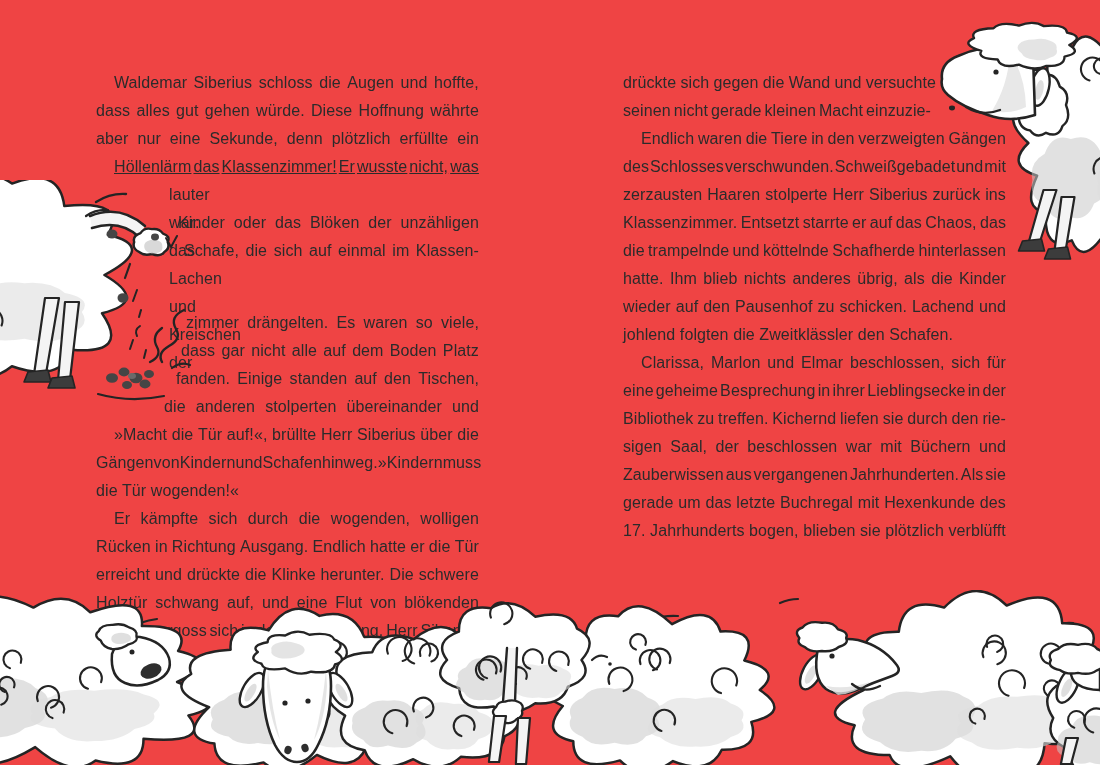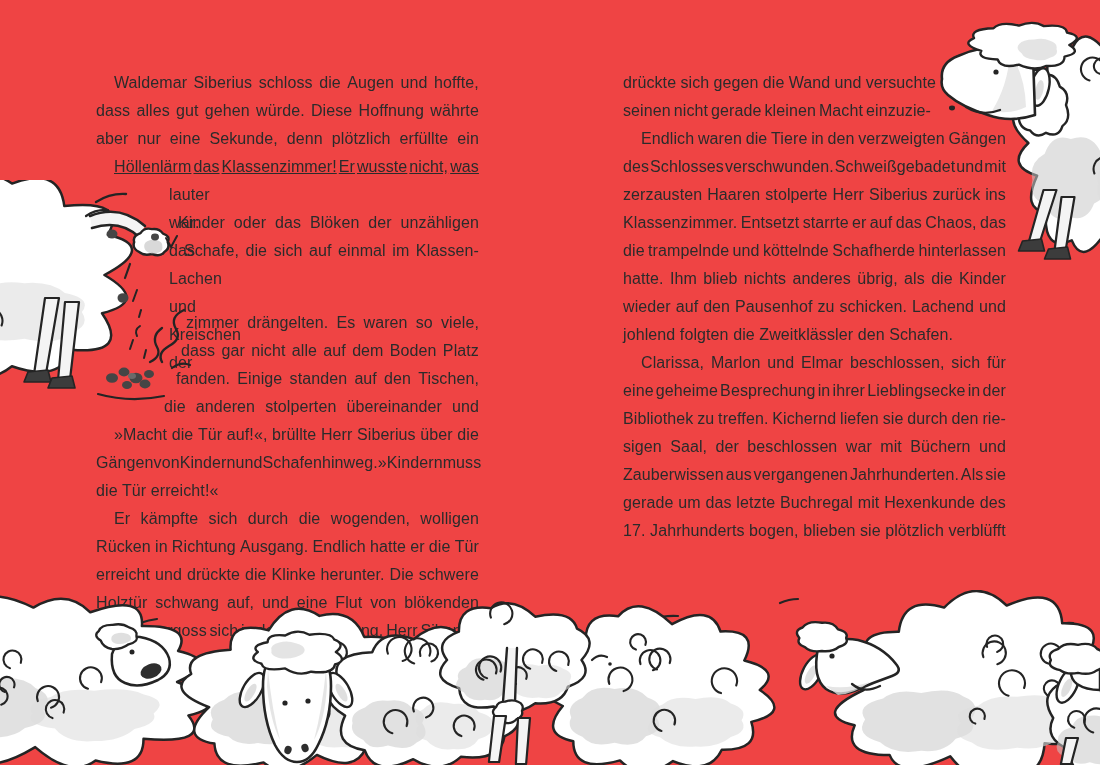--- a/index.html
+++ b/index.html
@@ -32,21 +32,21 @@
       <div class="line just" style="padding-left: 18px; text-decoration: underline;"><span>Höllenlärm</span><span>das</span><span>Klassenzimmer!</span><span>Er</span><span>wusste</span><span>nicht,</span><span>was</span></div>
       <div class="line just" style="padding-left: 73px; flex-direction: column;"><span>lauter</span><span>war:</span><span>das</span><span>Lachen</span><span>und</span><span>Kreischen</span><span>der</span></div>
       <div class="line just" style="padding-left: 82px;"><span>Kinder</span><span>oder</span><span>das</span><span>Blöken</span><span>der</span><span>unzähligen</span></div>
       <div class="line just" style="padding-left: 88px;"><span>Schafe,</span><span>die</span><span>sich</span><span>auf</span><span>einmal</span><span>im</span><span>Klassen-</span></div>
       <div class="line just" style="padding-left: 90px; margin-top: 44px;"><span>zimmer</span><span>drängelten.</span><span>Es</span><span>waren</span><span>so</span><span>viele,</span></div>
       <div class="line just" style="padding-left: 85px;"><span>dass</span><span>gar</span><span>nicht</span><span>alle</span><span>auf</span><span>dem</span><span>Boden</span><span>Platz</span></div>
       <div class="line just" style="padding-left: 80px;"><span>fanden.</span><span>Einige</span><span>standen</span><span>auf</span><span>den</span><span>Tischen,</span></div>
       <div class="line just" style="padding-left: 68px;"><span>die</span><span>anderen</span><span>stolperten</span><span>übereinander</span><span>und</span></div>
       <div class="line just" style="padding-left: 18px;"><span>»Macht</span><span>die</span><span>Tür</span><span>auf!«,</span><span>brüllte</span><span>Herr</span><span>Siberius</span><span>über</span><span>die</span></div>
       <div class="line just"><span>Gängen</span><span>von</span><span>Kindern</span><span>und</span><span>Schafen</span><span>hinweg.</span><span>»Kindern</span><span>muss</span></div>
-      <div class="line">die Tür erreicht!«</div>
+      <div class="line">die Tür wogenden!«</div>
       <div class="line just" style="padding-left: 18px;"><span>Er</span><span>kämpfte</span><span>sich</span><span>durch</span><span>die</span><span>wogenden,</span><span>wolligen</span></div>
       <div class="line just"><span>Rücken</span><span>in</span><span>Richtung</span><span>Ausgang.</span><span>Endlich</span><span>hatte</span><span>er</span><span>die</span><span>Tür</span></div>
       <div class="line just"><span>erreicht</span><span>und</span><span>drückte</span><span>die</span><span>Klinke</span><span>herunter.</span><span>Die</span><span>schwere</span></div>
       <div class="line just"><span>Holztür</span><span>schwang</span><span>auf,</span><span>und</span><span>eine</span><span>Flut</span><span>von</span><span>blökenden</span></div>
       <div class="line just"><span>Schafen</span><span>ergoss</span><span>sich</span><span>in</span><span>den</span><span>Schlossgang.</span><span>Herr</span><span>Siberius</span></div>
     </div>
   <div class="text-col" id="right-col">
       <div class="line just" style="padding-right: 70px;"><span>drückte</span><span>sich</span><span>gegen</span><span>die</span><span>Wand</span><span>und</span><span>versuchte</span></div>
       <div class="line just" style="padding-right: 75px;"><span>seinen</span><span>nicht</span><span>gerade</span><span>kleinen</span><span>Macht</span><span>einzuzie-</span></div>
       <div class="line just" style="padding-left: 18px;"><span>Endlich</span><span>waren</span><span>die</span><span>Tiere</span><span>in</span><span>den</span><span>verzweigten</span><span>Gängen</span></div>

